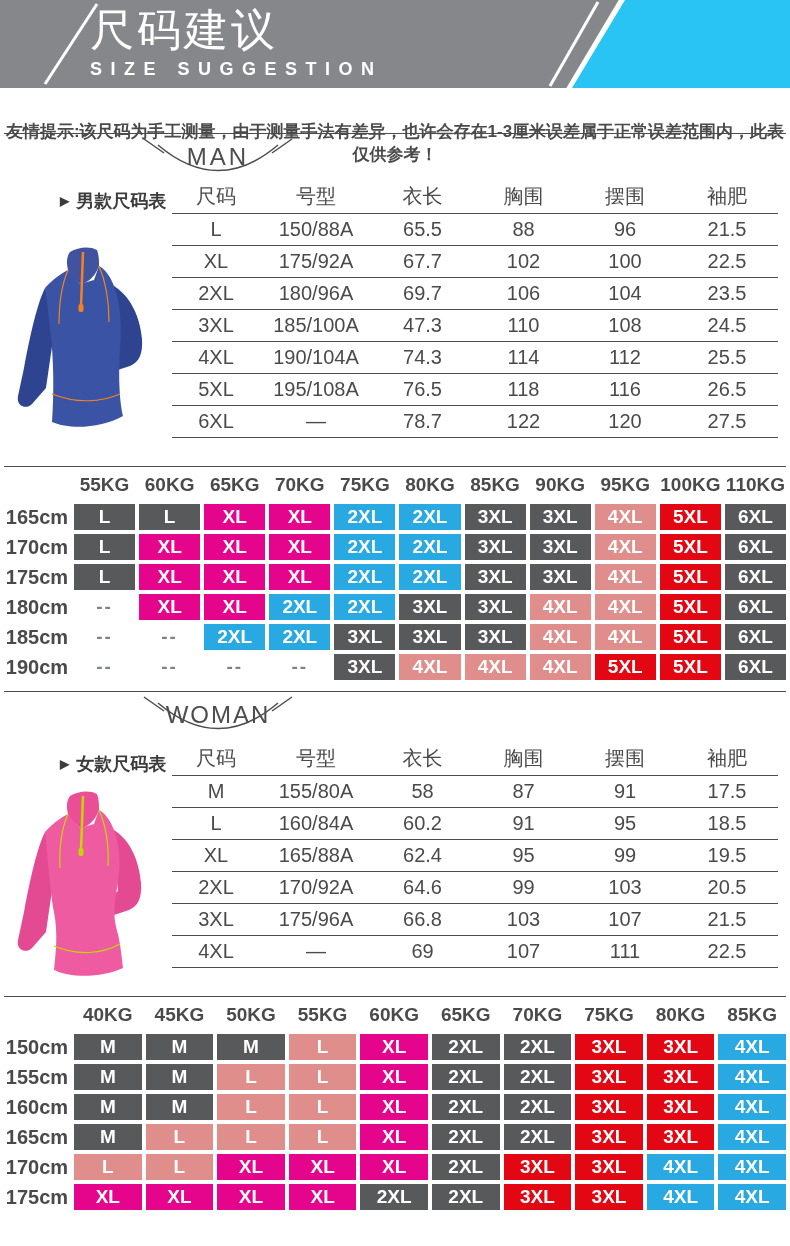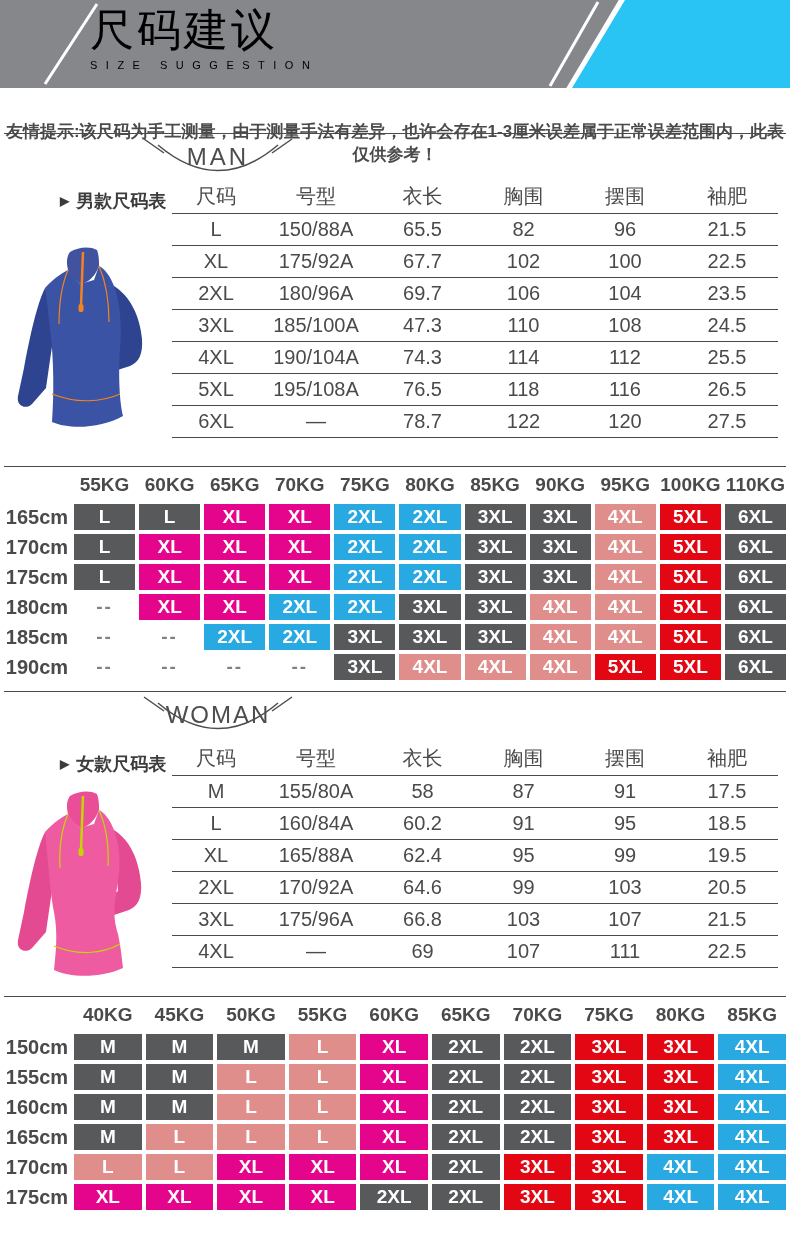--- a/index.html
+++ b/index.html
@@ -2,23 +2,23 @@
 <html><head>
 <meta charset="utf-8">
 <style>
   html,body { margin:0; padding:0; background:#fff; }
   body { font-family:"Liberation Sans", sans-serif; }
   .page { position:relative; width:790px; height:1246px; background:#ffffff; overflow:hidden; }
 
   
   .hdr { position:absolute; left:0; top:0; width:790px; height:88px; background:#85878B; }
   .hdr-deco { position:absolute; left:0; top:0; }
-  .hdr-titles { position:absolute; left:90px; top:6px; color:#000000; }
+  .hdr-titles { position:absolute; left:90px; top:6px; color:#ffffff; }
   .hdr-title { margin:0; font-size:44px; font-weight:500; letter-spacing:3px; line-height:48px; }
-  .hdr-sub { font-size:11px; letter-spacing:8.5px; margin-top:5px; font-weight:400; }
+  .hdr-sub { font-size:18px; letter-spacing:8.5px; margin-top:5px; font-weight:700; }
   .brand { position:absolute; left:608px; top:27px; width:182px; text-align:center;
            color:#fff; font-size:29px; font-weight:500; letter-spacing:1px; }
 
   
   .notice { position:absolute; left:0; top:103px; width:790px; text-align:center;
             font-size:17px; font-weight:600; color:#4a4a4c; }
 
   
   .hr { position:absolute; left:4px; width:782px; border-top:1.5px solid #4b4b4d; height:0; }
   .badge { position:absolute; left:140px; width:156px; height:46px; }
@@ -110,21 +110,21 @@
           <th>胸围</th>
           <th>摆围</th>
           <th>袖肥</th>
         </tr>
       </thead>
       <tbody>
         <tr>
           <td>L</td>
           <td>150/88A</td>
           <td>65.5</td>
-          <td>82</td>
+          <td>88</td>
           <td>96</td>
           <td>21.5</td>
         </tr>
         <tr>
           <td>XL</td>
           <td>175/92A</td>
           <td>67.7</td>
           <td>102</td>
           <td>100</td>
           <td>22.5</td>

